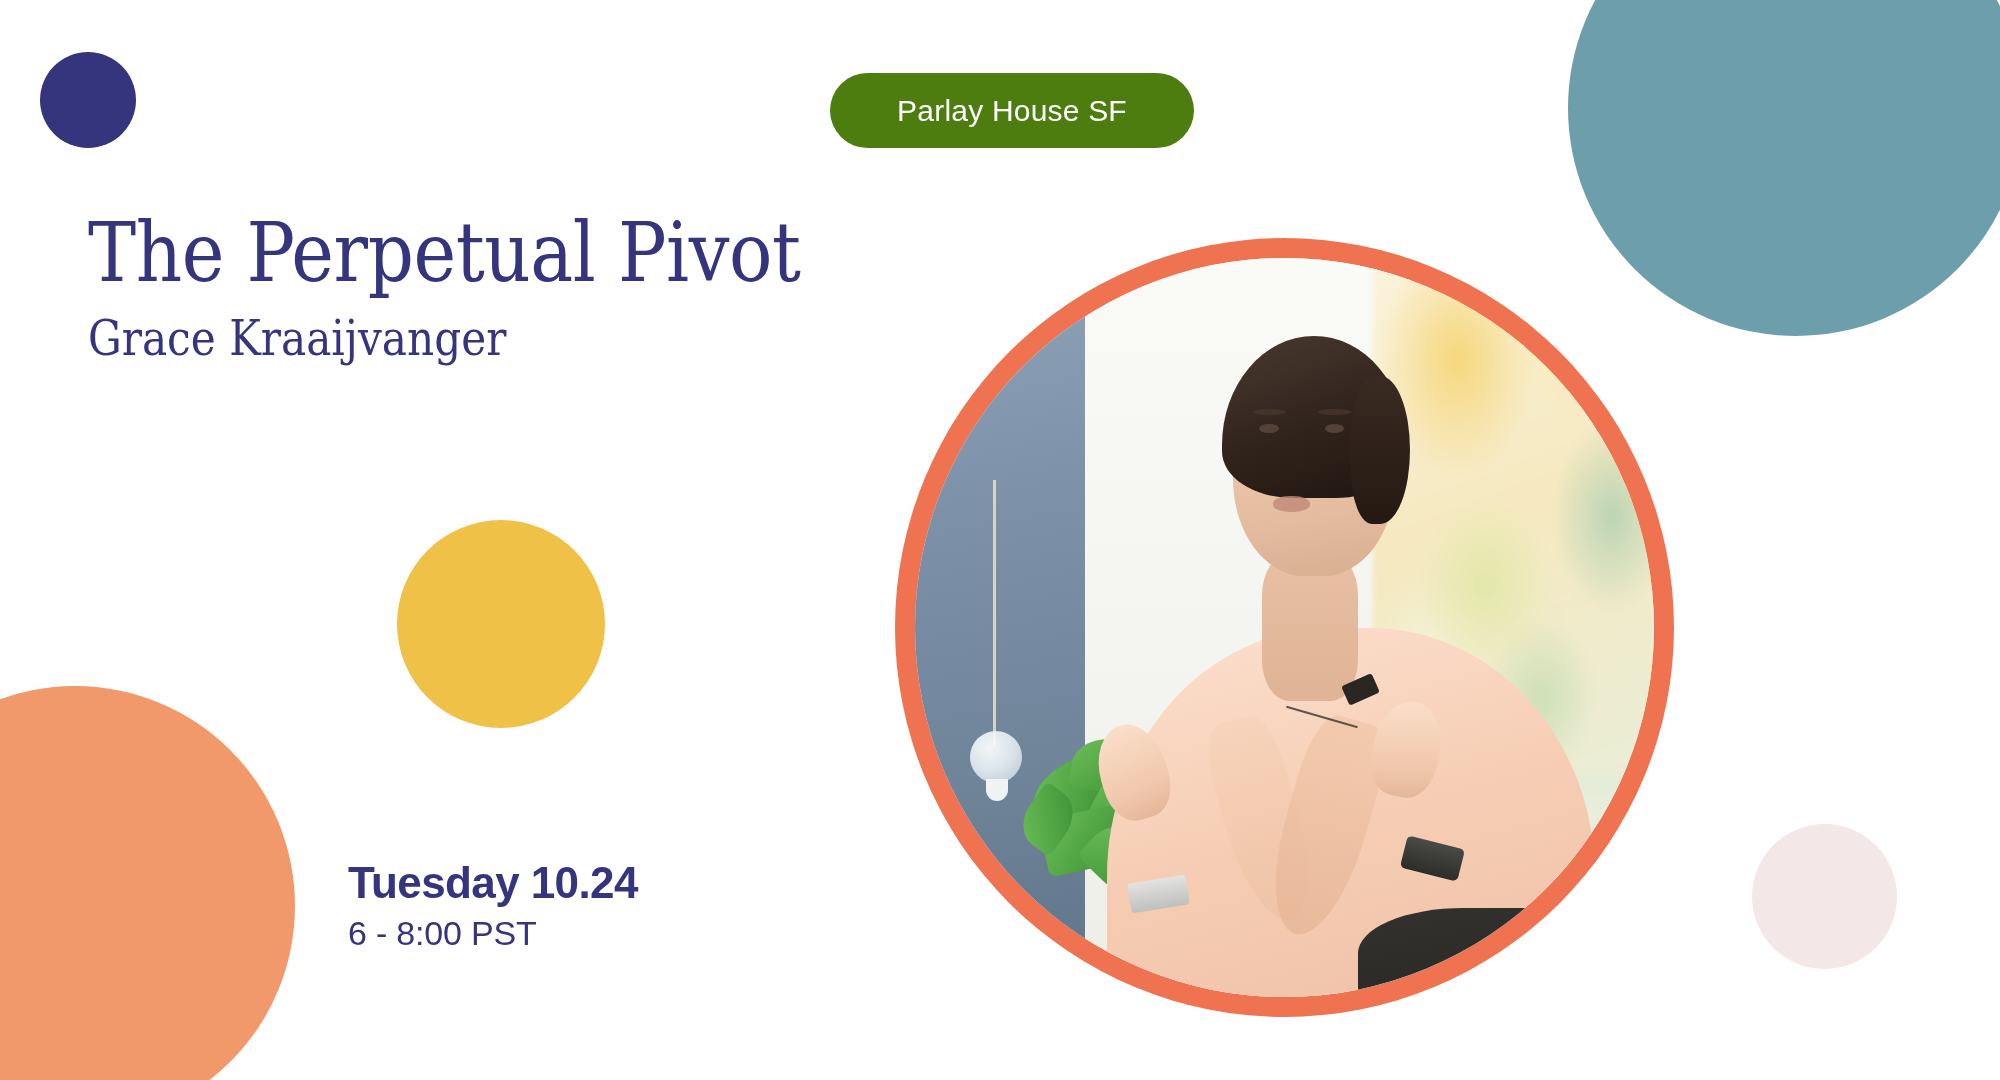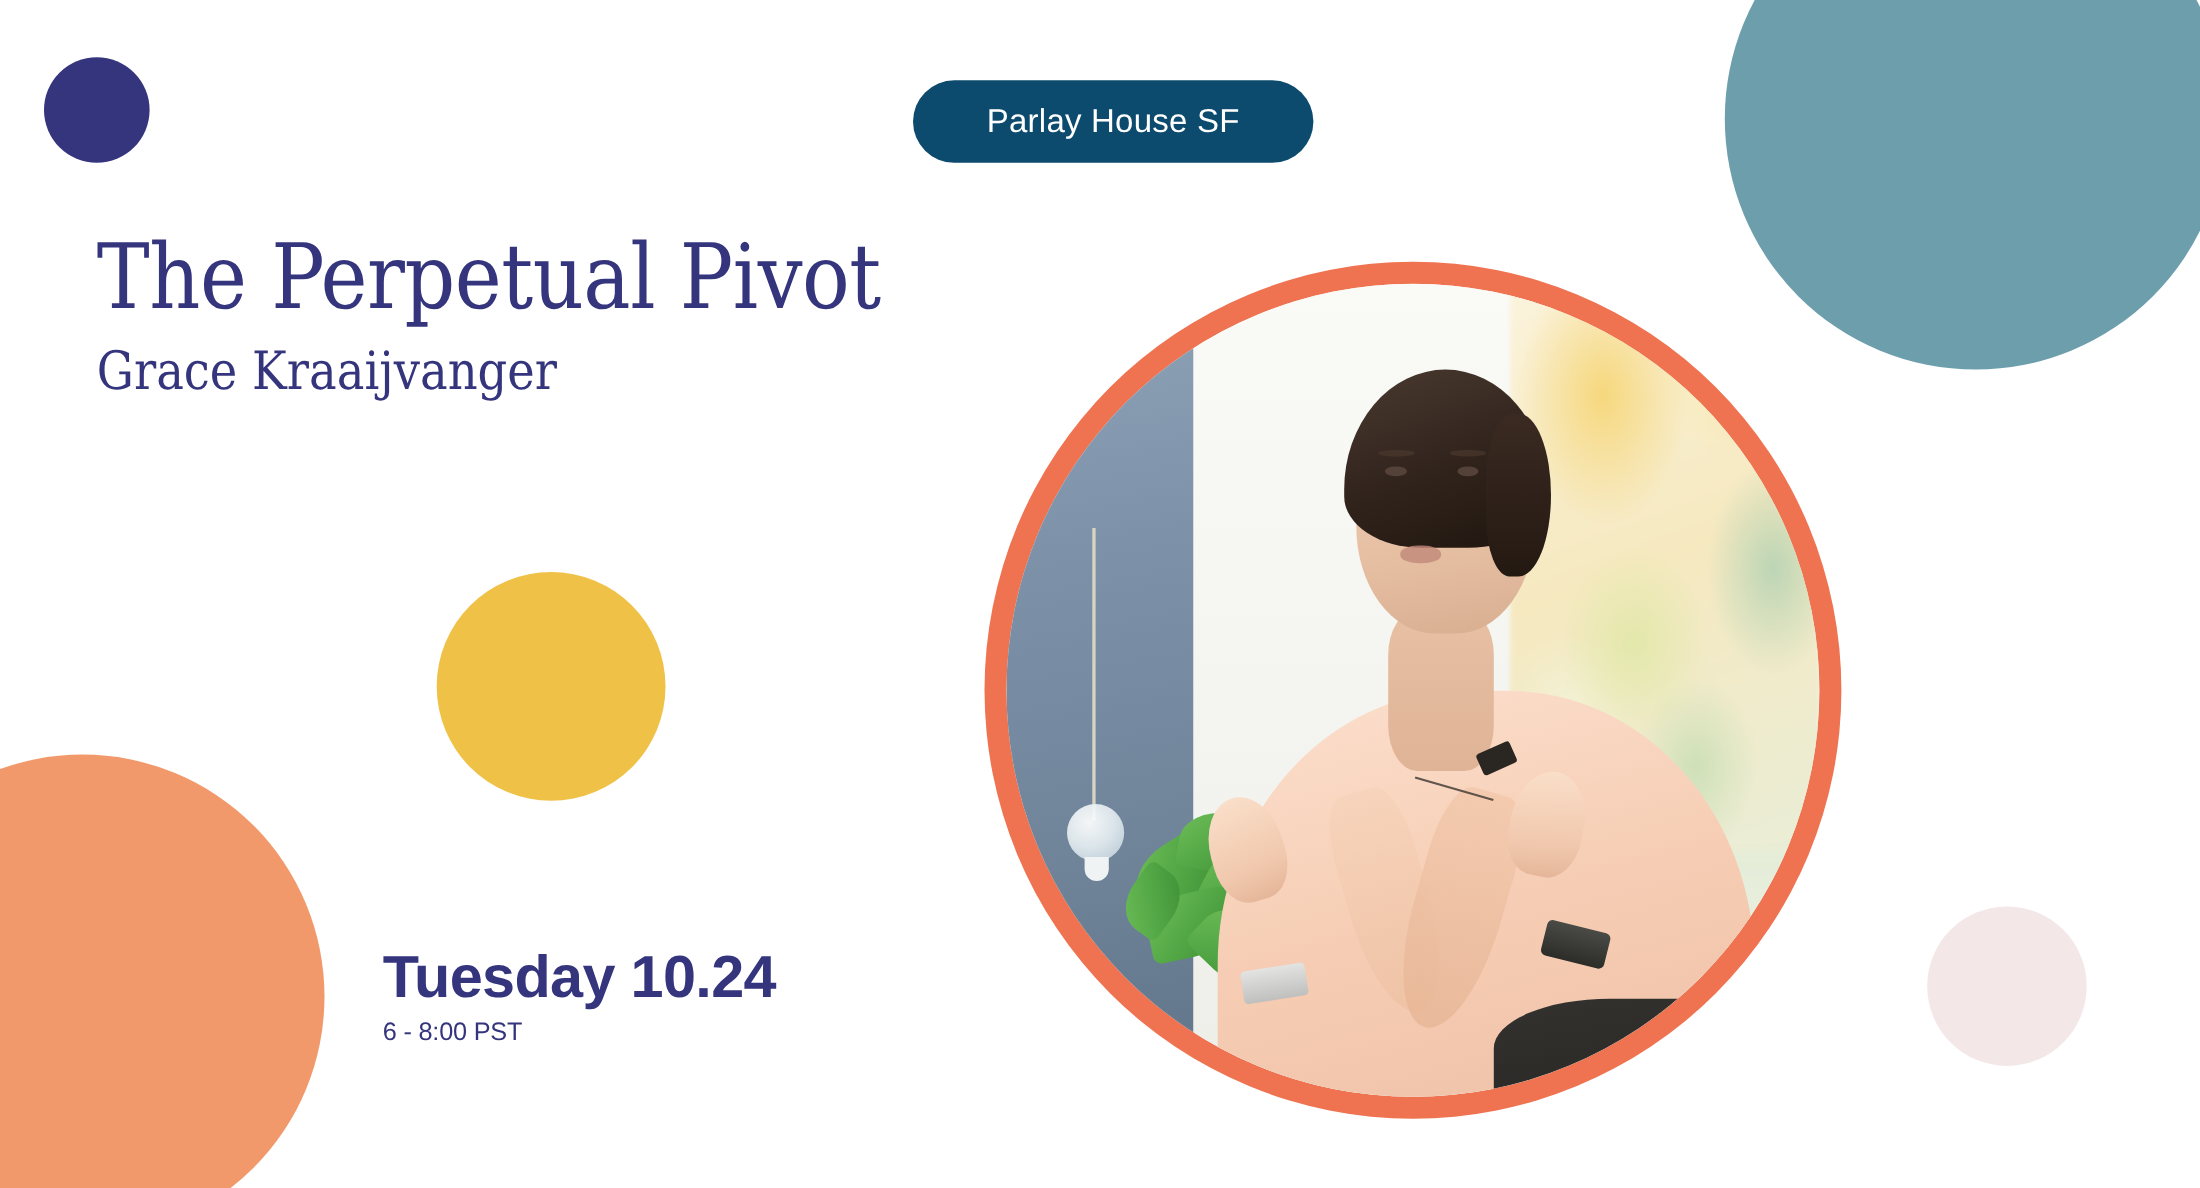--- a/index.html
+++ b/index.html
@@ -28,21 +28,21 @@
   #deco-pink      { left: 1752px; top: 824px;   width: 145px; height: 145px; background: #F3E7E8; }
 
   
   #venue-badge {
     position: absolute;
     left: 830px;
     top: 73px;
     width: 364px;
     height: 75px;
     border-radius: 38px;
-    background: #0c4a6e;
+    background: #4d7c0f;
     display: flex;
     align-items: center;
     justify-content: center;
     box-sizing: border-box;
   }
   #venue-badge-label {
     color: #ffffff;
     font-family: "Liberation Sans", sans-serif;
     font-size: 30px;
     font-weight: 400;
@@ -82,31 +82,31 @@
   }
 
   
   #date-block {
     position: absolute;
     left: 348px;
     top: 858px;
   }
   #date-line {
     font-family: "Liberation Sans", sans-serif;
-    font-size: 54px;
+    font-size: 44px;
     font-weight: 700;
     color: #35357E;
     line-height: 1.12;
     letter-spacing: -0.6px;
     margin: 0;
     white-space: nowrap;
   }
   #time-line {
     font-family: "Liberation Sans", sans-serif;
-    font-size: 23px;
+    font-size: 34px;
     font-weight: 400;
     color: #35357E;
     line-height: 1.2;
     letter-spacing: -0.2px;
     margin: 6px 0 0 0;
     white-space: nowrap;
   }
 
   
   #speaker-photo-frame {

